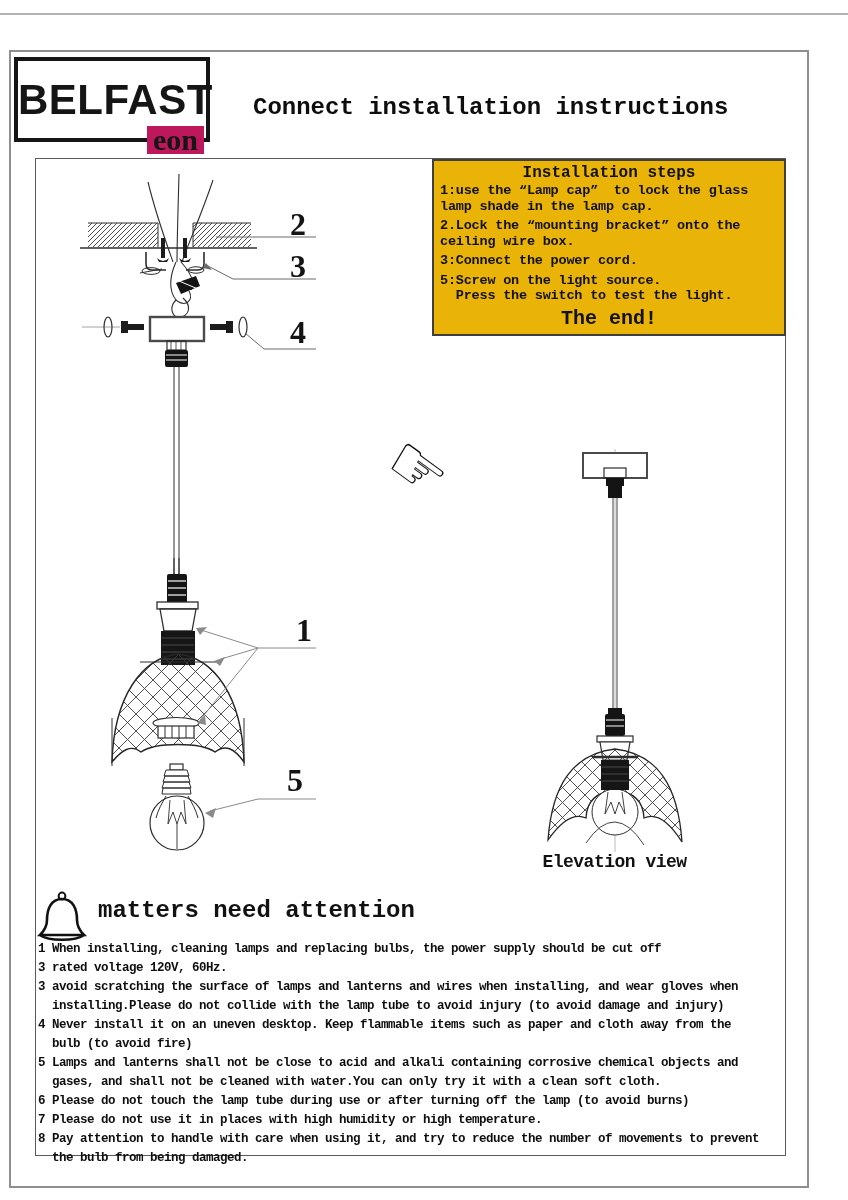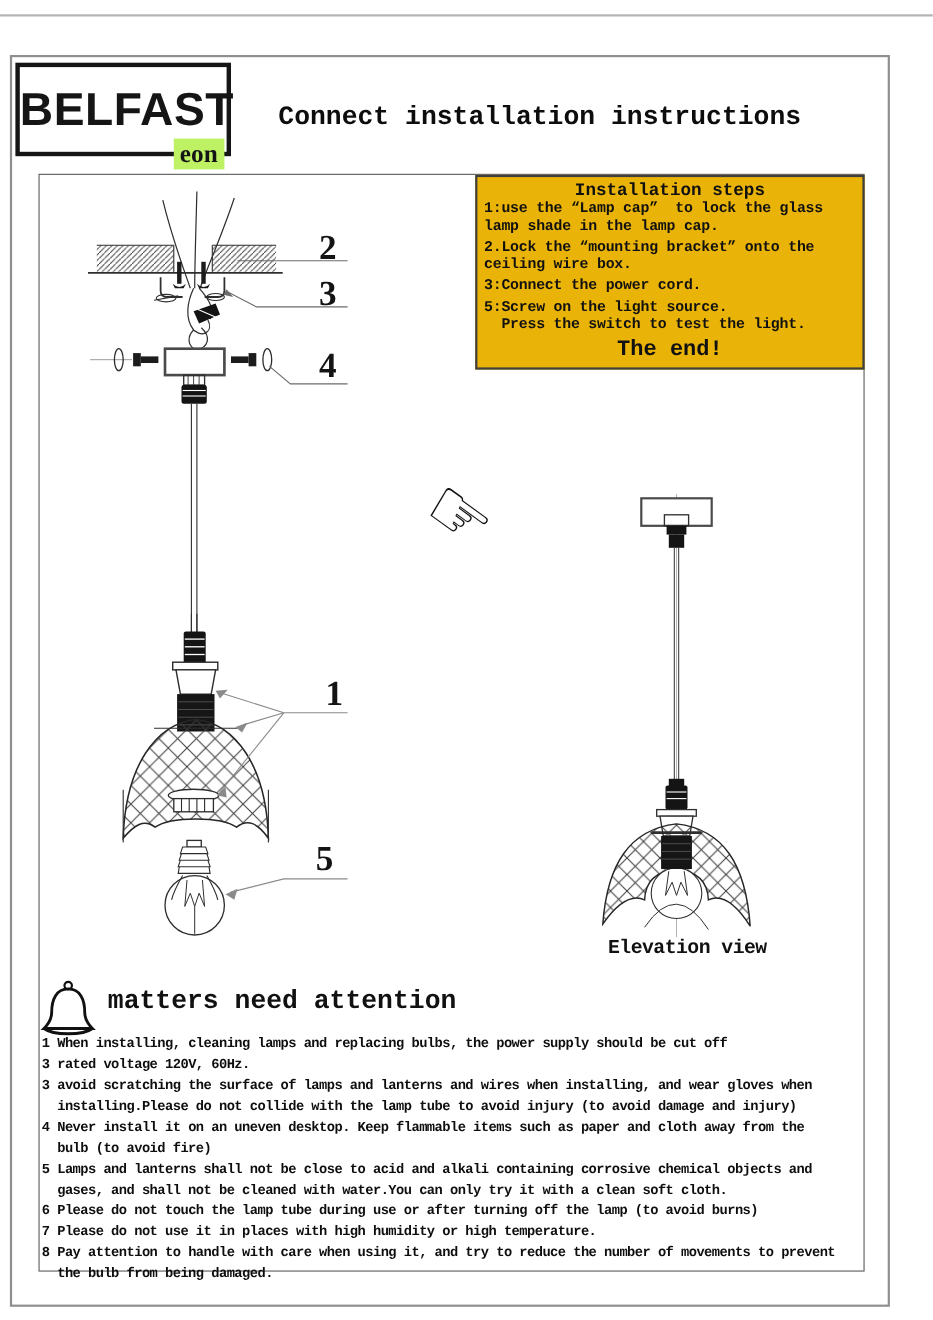--- a/index.html
+++ b/index.html
@@ -12,23 +12,23 @@
 
   
   .top-rule{left:0;top:13px;width:848px;height:2px;background:#b3b3b3;}
   .outer-frame{left:9px;top:50px;width:800px;height:1138px;border:2px solid #8f8f8f;box-sizing:border-box;}
 
   
   .logo-box{left:14px;top:57px;width:196px;height:85px;border:4px solid #151515;box-sizing:border-box;}
   .brand{left:0;top:18px;width:100%;text-align:center;
     font-family:"Liberation Sans","DejaVu Sans",sans-serif;font-weight:bold;
     font-size:42px;letter-spacing:0.5px;color:#151515;line-height:42px;}
-  .brand-sub{right:2px;bottom:-16px;background:#bef264;padding:0 6px;
+  .brand-sub{right:2px;bottom:-16px;background:#be185d;padding:0 6px;
     font-family:"Liberation Serif","DejaVu Serif",serif;font-weight:600;
-    font-size:23px;color:#151515;line-height:28px;}
+    font-size:30px;color:#151515;line-height:28px;}
   .doc-title{left:253px;top:86px;width:575px;font-weight:bold;font-size:24px;
     line-height:44px;white-space:nowrap;color:#0d0d0d;}
 
   
   .content-frame{left:35px;top:158px;width:751px;height:998px;border:1.5px solid #5a5a5a;box-sizing:border-box;}
 
   
   .steps-box{left:432px;top:159px;width:354px;border:2px solid #3f3f3f;box-sizing:border-box;
     background:#eab308;padding:2px 6px 4px 6px;}
   .steps-title{text-align:center;font-weight:bold;font-size:16px;line-height:20px;}
@@ -42,21 +42,21 @@
   .lbl-3{left:290px;top:250px;}
   .lbl-4{left:290px;top:316px;}
   .lbl-1{left:296px;top:614px;}
   .lbl-5{left:287px;top:764px;}
 
   
   .hand{left:388px;top:436px;font-family:"DejaVu Sans",sans-serif;font-size:66px;color:#111;
     transform:rotate(36deg);transform-origin:50% 50%;line-height:66px;}
 
   
-  .elev-caption{left:532px;top:852px;width:165px;text-align:right;font-weight:bold;font-size:18px;
+  .elev-caption{left:532px;top:852px;width:165px;text-align:center;font-weight:bold;font-size:18px;
     letter-spacing:-0.5px;white-space:nowrap;}
 
   
   .att-heading{left:98px;top:897px;font-weight:bold;font-size:24px;letter-spacing:0;white-space:nowrap;}
   .att-list{left:38px;top:940px;width:746px;}
   .att-line{white-space:pre;font-weight:bold;font-size:12.5px;line-height:19px;letter-spacing:-0.5px;color:#0e0e0e;}
   .att-cont{padding-left:14px;}
 
   svg{position:absolute;overflow:visible;}
   .stroke{fill:none;stroke:#2e2e2e;}

